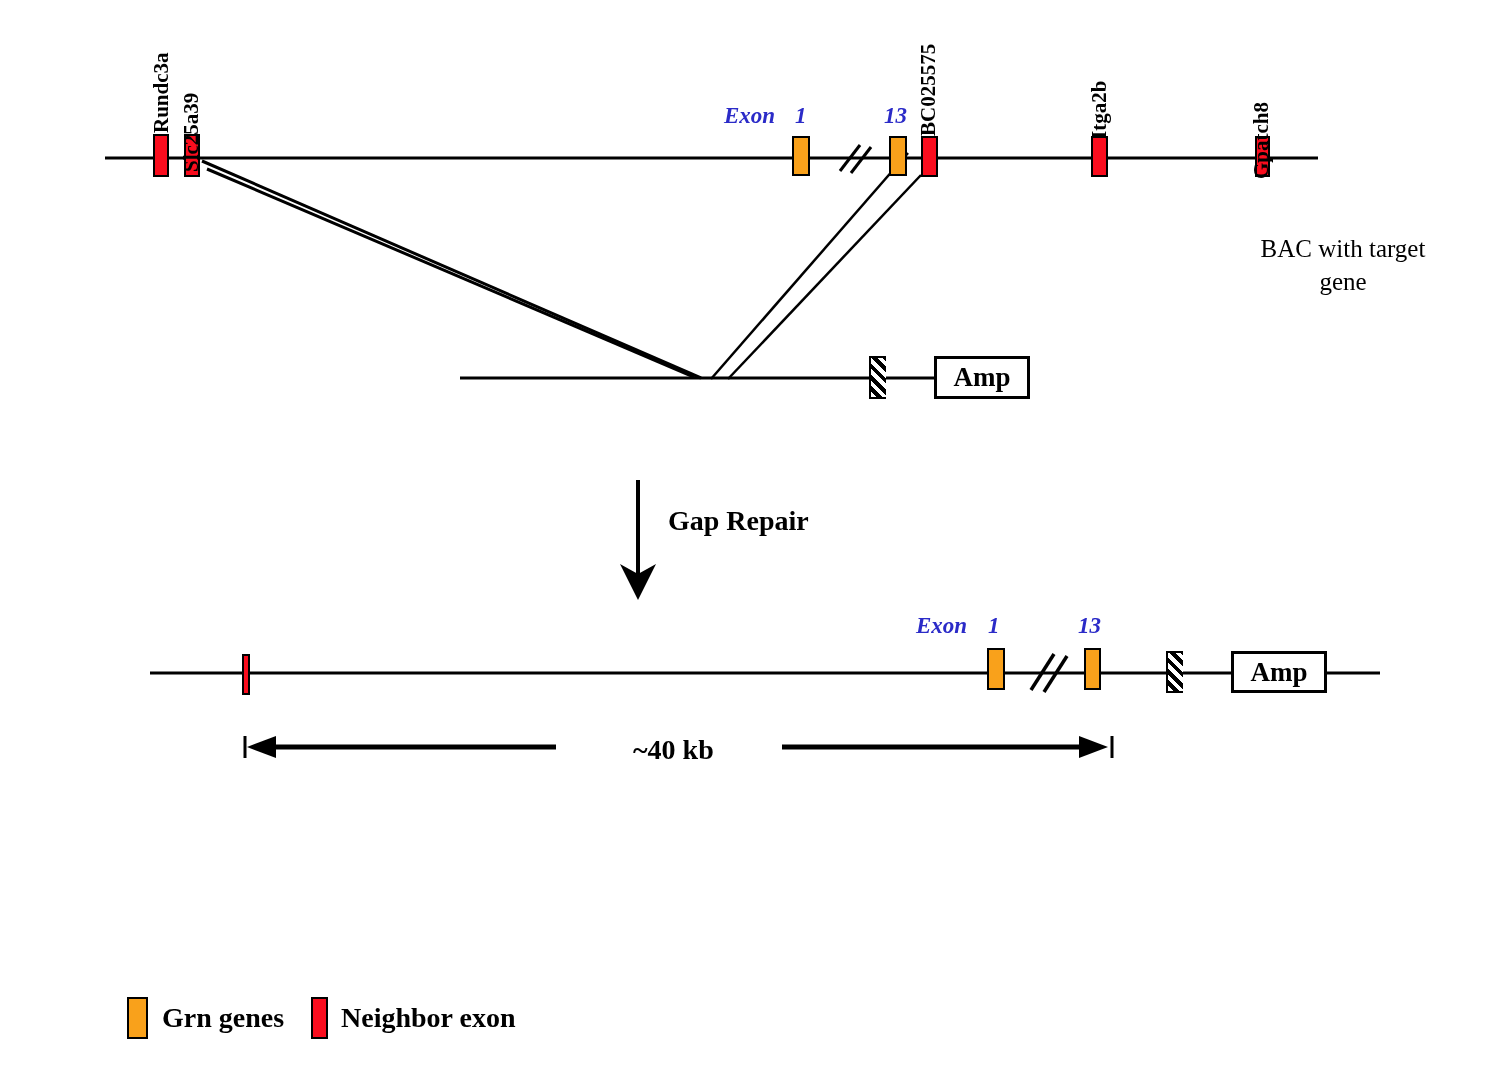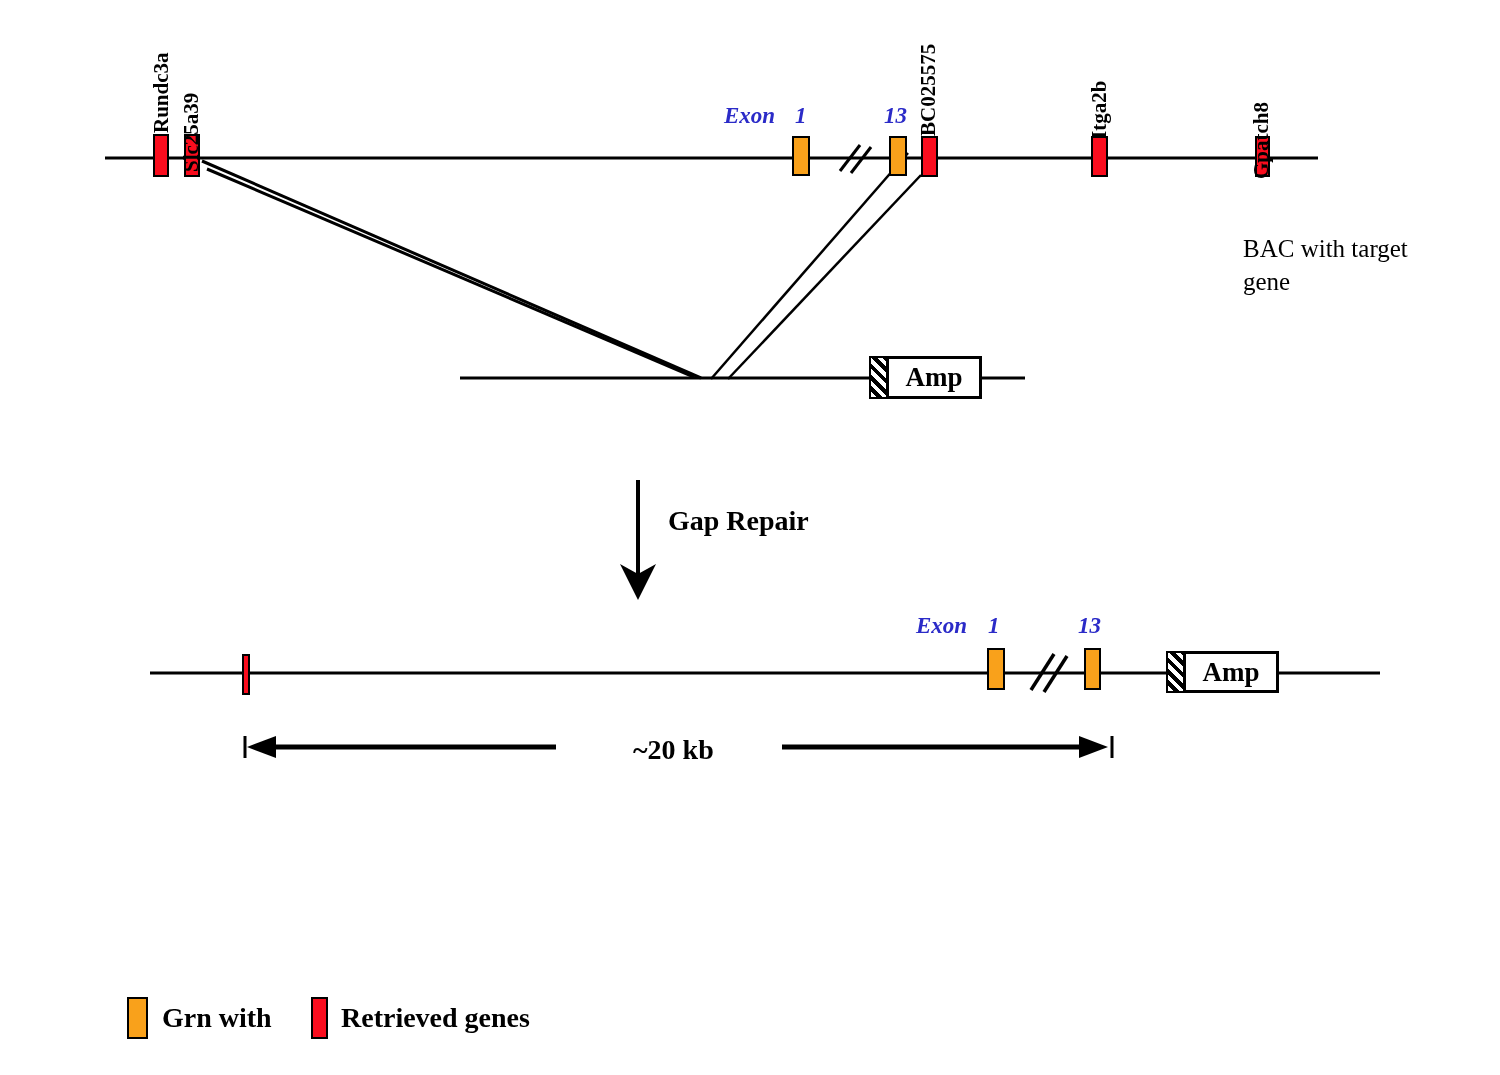--- a/index.html
+++ b/index.html
@@ -12,23 +12,23 @@
   .gene-box{position:absolute;border:2px solid #000;background:var(--gene_red,#fa0d1e);}
   .exon-box{position:absolute;border:2px solid #000;background:var(--exon_orange,#f9a11b);}
   .vlabel{
     position:absolute;transform:rotate(-90deg);transform-origin:0 0;
     white-space:nowrap;font-weight:bold;font-size:21px;line-height:22px;
   }
   .exon-label{
     position:absolute;color:var(--label_blue,#2b2bc8);
     font-weight:bold;font-style:italic;font-size:23px;line-height:26px;white-space:nowrap;text-align:right;
   }
-  .caption{position:absolute;font-size:25px;line-height:33px;}
+  .caption{position:absolute;font-size:25px;line-height:33px;text-align:center;}
   .plain-label{position:absolute;font-size:28px;line-height:30px;white-space:nowrap;font-weight:bold;}
-  .amp-group{position:absolute;display:flex;}
+  .amp-group{position:absolute;display:flex;gap:48px;}
   .amp-hatch{
     width:17px;height:100%;border:2px solid #000;border-right:none;
     background:repeating-linear-gradient(45deg,#fff 0 4px,#000 4px 8px);
   }
   .amp-box{
     height:100%;border:3px solid #000;background:#fff;
     display:flex;align-items:center;justify-content:center;
     font-weight:bold;font-size:27px;
   }
   .tick-box{position:absolute;border:2px solid #000;background:var(--gene_red,#fa0d1e);}
@@ -107,22 +107,22 @@
   <div class="exon-box" style="left:1084px;top:648px;width:17px;height:42px"></div>
   <div class="exon-label" style="left:916px;top:613px">Exon</div>
   <div class="exon-label" style="left:988px;top:613px">1</div>
   <div class="exon-label" style="left:1078px;top:613px">13</div>
 
   <div class="amp-group" style="left:1166px;top:651px;height:42px">
     <div class="amp-hatch"></div>
     <div class="amp-box" style="width:96px">Amp</div>
   </div>
 
-  <div class="plain-label" style="left:633px;top:735px">~20 kb</div>
+  <div class="plain-label" style="left:633px;top:735px">~40 kb</div>
 
   <div class="legend-row">
     <div class="exon-box" style="left:127px;top:997px;width:21px;height:42px"></div>
-    <div class="plain-label" style="left:162px;top:1003px">Grn with</div>
+    <div class="plain-label" style="left:162px;top:1003px">Grn genes</div>
     <div class="gene-box" style="left:311px;top:997px;width:17px;height:42px"></div>
-    <div class="plain-label" style="left:341px;top:1003px">Retrieved genes</div>
+    <div class="plain-label" style="left:341px;top:1003px">Neighbor exon</div>
   </div>
 
 </div>
 
 </body></html>

